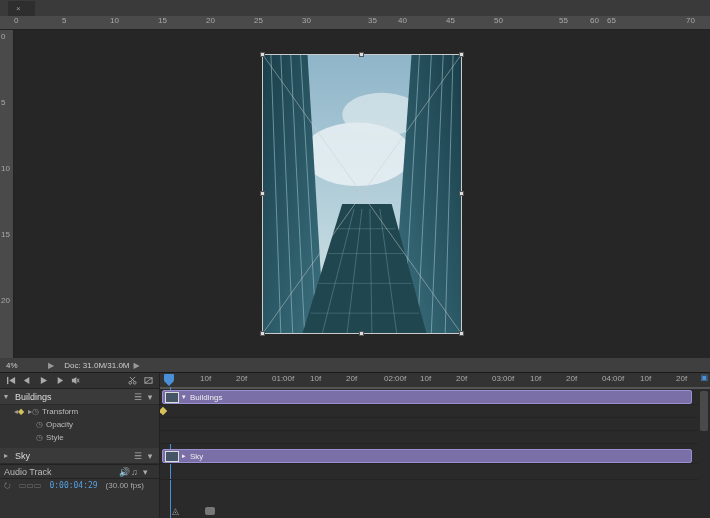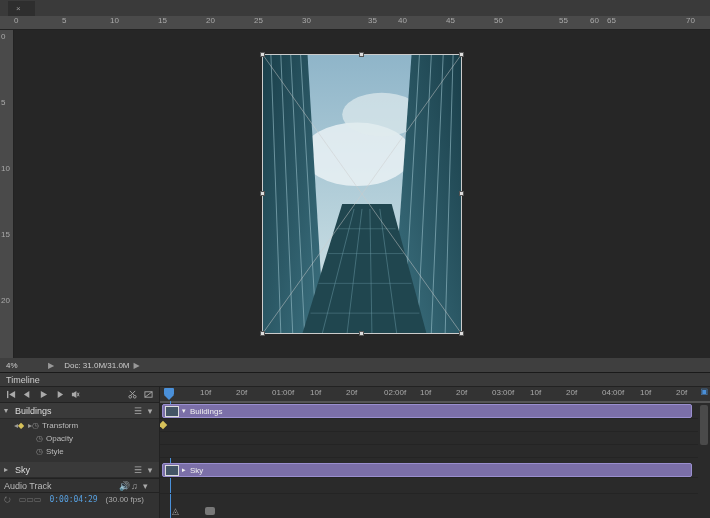--- a/index.html
+++ b/index.html
@@ -179,21 +179,20 @@
 </div>
 
 <div class="status-bar">
   <span class="zoom">4%</span>
   <span class="arrow">▶</span>
   <span class="doc">Doc: 31.0M/31.0M</span>
   <span class="arrow">▶</span>
 </div>
 
 <div class="timeline-panel">
-  <div class="tl-header">Timeline</div>
   <div class="tl-body">
 
     <div class="tl-left">
       <div class="tl-controls">
         <span class="ctrl">
             <svg viewBox="0 0 10 10">
               <rect x="0" y="1" width="1.5" height="8"></rect>
               <polygon points="9,1 9,9 2.5,5"></polygon>
             </svg>
           </span>

